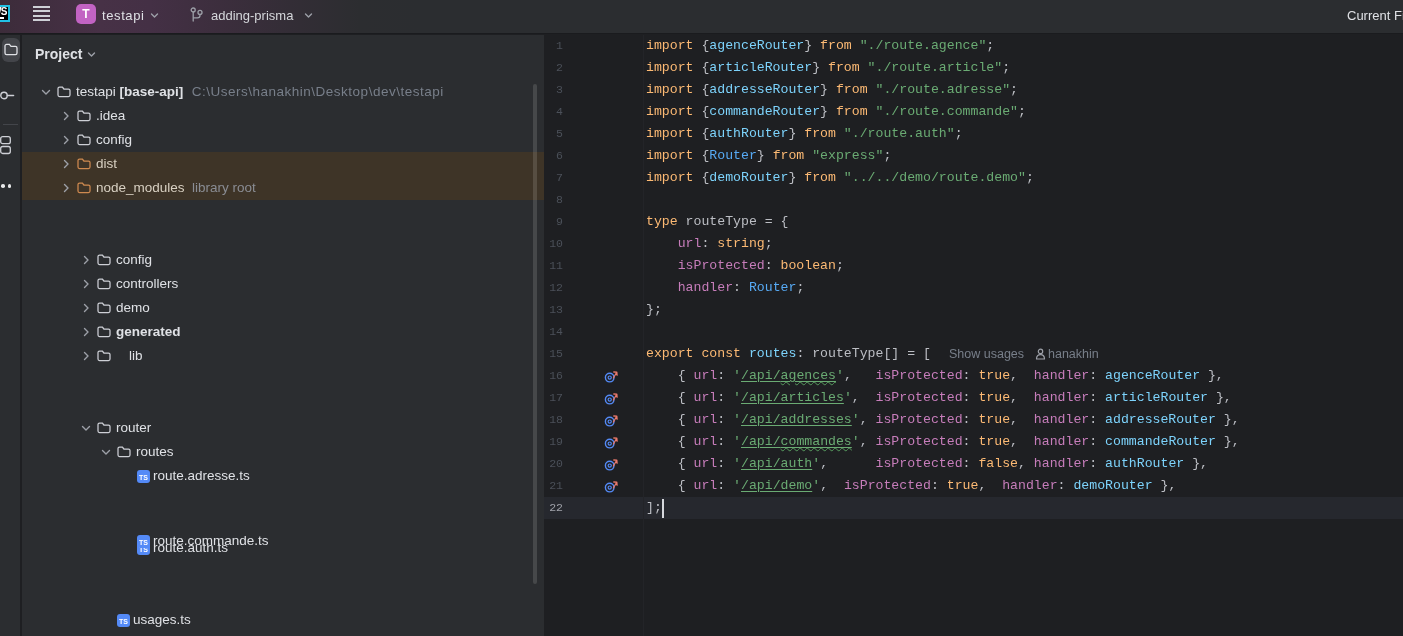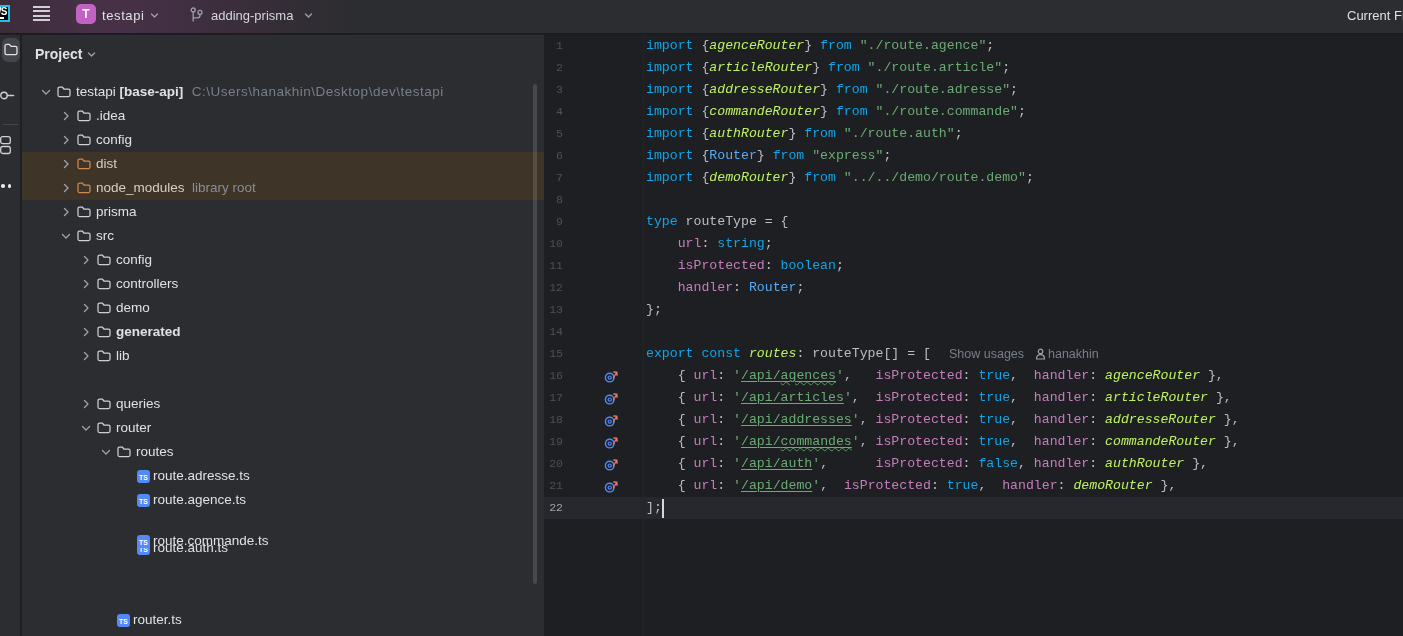--- a/index.html
+++ b/index.html
@@ -7,21 +7,21 @@
 #bar{position:absolute;left:0;top:0;width:1403px;height:34px;
 background:linear-gradient(90deg,#3c2c3a 0px,#473146 100px,#443045 150px,#3c2e3d 220px,#332d36 290px,#2c2d30 360px,#2b2d30 420px);
 border-bottom:1px solid #1a1b1e;overflow:hidden}
 #stripe{position:absolute;left:0;top:35px;width:21px;height:601px;background:#2b2d30;border-right:1px solid #1e1f22}
 #panel{position:absolute;left:22px;top:35px;width:522px;height:601px;background:#2b2d30;overflow:hidden}
 #editor{position:absolute;left:544px;top:35px;width:859px;height:601px;background:#1e1f22;overflow:hidden}
 .row{position:absolute;left:0;width:568px;height:24px}
 .rt{position:absolute;top:3.5px;height:16px;line-height:16px;font-size:13.5px;color:#dfe1e5;white-space:pre}
 .gray{color:#787f8a}
 .code{position:absolute;font-family:"Liberation Mono",monospace;font-size:13.2px;line-height:22px;white-space:pre;color:#bcbec4}
-.k{color:#0ea5e9}.s{color:#6aab73}.p{color:#c77dbb}.g{color:#bef264;font-style:italic}.c{color:#57aaf5}
+.k{color:#fdba74}.s{color:#6aab73}.p{color:#c77dbb}.g{color:#7dd3fc;}.c{color:#57aaf5}
 .u{text-decoration:underline;text-underline-offset:2px;text-decoration-thickness:1px}
 .w{text-decoration:underline wavy #559a5d;text-underline-offset:2px;text-decoration-thickness:1px}
 .ln{position:absolute;left:544px;width:19px;height:22px;font-family:"Liberation Mono",monospace;font-size:11.5px;line-height:22px;color:#4b5059;text-align:right}
 </style></head><body>
 <div id="bar">
 <div class="abs" style="left:-10px;top:5px;width:20px;height:17px;background:#000;border:2px solid #21c1e4"></div>
 <div class="abs" style="left:-8px;top:7px;width:17px;height:10px;overflow:hidden;color:#fff;font-weight:bold;font-size:10px;line-height:10px;letter-spacing:-0.8px">WS</div>
 <div class="abs" style="left:0px;top:17px;width:4px;height:2px;background:#fff"></div>
 <div class="abs" style="left:33px;top:6px;width:17px;height:2px;background:#ced0d6"></div>
 <div class="abs" style="left:33px;top:10.4px;width:17px;height:2px;background:#ced0d6"></div>
@@ -103,38 +103,20 @@
 </div>
 <div class="row" style="top:141px;background:#3e3427;">
 <svg class="abs" style="left:39px;top:7px" width="10" height="10" viewBox="0 0 10 10">
         <path d="M3.5 1.5 L7 5 L3.5 8.5" stroke="#9da0a8" stroke-width="1.4" fill="none" stroke-linecap="round" stroke-linejoin="round"></path>
       </svg>
 <svg class="abs" style="left:55px;top:6px" width="14" height="12" viewBox="0 0 14 12">
 <path d="M1 2.6 a1.5 1.5 0 0 1 1.5-1.5 h2.9 l1.5 1.9 h4.6 a1.5 1.5 0 0 1 1.5 1.5 v4.6 a1.5 1.5 0 0 1 -1.5 1.5 h-9 a1.5 1.5 0 0 1 -1.5 -1.5 z" stroke="#cf8a50" stroke-width="1.25" fill="none"></path>
       </svg>
 <div class="rt" style="left:74px;color:#d8d0c2">node_modules <span style="color:#8a8d94"> library root</span></div>
 </div>
-<div class="row" style="top:165px;">
-<svg class="abs" style="left:39px;top:7px" width="10" height="10" viewBox="0 0 10 10">
-        <path d="M3.5 1.5 L7 5 L3.5 8.5" stroke="#9da0a8" stroke-width="1.4" fill="none" stroke-linecap="round" stroke-linejoin="round"></path>
-      </svg>
-<svg class="abs" style="left:55px;top:6px" width="14" height="12" viewBox="0 0 14 12">
-<path d="M1 2.6 a1.5 1.5 0 0 1 1.5-1.5 h2.9 l1.5 1.9 h4.6 a1.5 1.5 0 0 1 1.5 1.5 v4.6 a1.5 1.5 0 0 1 -1.5 1.5 h-9 a1.5 1.5 0 0 1 -1.5 -1.5 z" stroke="#ced0d6" stroke-width="1.25" fill="none"></path>
-      </svg>
-<div class="rt" style="left:74px;color:#dfe1e5">prisma</div>
-</div>
-<div class="row" style="top:189px;">
-<svg class="abs" style="left:39px;top:7px" width="10" height="10" viewBox="0 0 10 10">
-        <path d="M1.5 3.5 L5 7 L8.5 3.5" stroke="#9da0a8" stroke-width="1.4" fill="none" stroke-linecap="round" stroke-linejoin="round"></path>
-      </svg>
-<svg class="abs" style="left:55px;top:6px" width="14" height="12" viewBox="0 0 14 12">
-<path d="M1 2.6 a1.5 1.5 0 0 1 1.5-1.5 h2.9 l1.5 1.9 h4.6 a1.5 1.5 0 0 1 1.5 1.5 v4.6 a1.5 1.5 0 0 1 -1.5 1.5 h-9 a1.5 1.5 0 0 1 -1.5 -1.5 z" stroke="#ced0d6" stroke-width="1.25" fill="none"></path>
-      </svg>
-<div class="rt" style="left:74px;color:#dfe1e5">src</div>
-</div>
 <div class="row" style="top:213px;">
 <svg class="abs" style="left:59px;top:7px" width="10" height="10" viewBox="0 0 10 10">
         <path d="M3.5 1.5 L7 5 L3.5 8.5" stroke="#9da0a8" stroke-width="1.4" fill="none" stroke-linecap="round" stroke-linejoin="round"></path>
       </svg>
 <svg class="abs" style="left:75px;top:6px" width="14" height="12" viewBox="0 0 14 12">
 <path d="M1 2.6 a1.5 1.5 0 0 1 1.5-1.5 h2.9 l1.5 1.9 h4.6 a1.5 1.5 0 0 1 1.5 1.5 v4.6 a1.5 1.5 0 0 1 -1.5 1.5 h-9 a1.5 1.5 0 0 1 -1.5 -1.5 z" stroke="#ced0d6" stroke-width="1.25" fill="none"></path>
       </svg>
 <div class="rt" style="left:94px;color:#dfe1e5">config</div>
 </div>
 <div class="row" style="top:237px;">
@@ -164,30 +146,21 @@
       </svg>
 <div class="rt" style="left:94px;color:#dfe1e5">generated</div>
 </div>
 <div class="row" style="top:309px;">
 <svg class="abs" style="left:59px;top:7px" width="10" height="10" viewBox="0 0 10 10">
         <path d="M3.5 1.5 L7 5 L3.5 8.5" stroke="#9da0a8" stroke-width="1.4" fill="none" stroke-linecap="round" stroke-linejoin="round"></path>
       </svg>
 <svg class="abs" style="left:75px;top:6px" width="14" height="12" viewBox="0 0 14 12">
 <path d="M1 2.6 a1.5 1.5 0 0 1 1.5-1.5 h2.9 l1.5 1.9 h4.6 a1.5 1.5 0 0 1 1.5 1.5 v4.6 a1.5 1.5 0 0 1 -1.5 1.5 h-9 a1.5 1.5 0 0 1 -1.5 -1.5 z" stroke="#ced0d6" stroke-width="1.25" fill="none"></path>
       </svg>
-<div class="rt" style="left:94px;color:#dfe1e5">lib</div>
-</div>
-<div class="row" style="top:357px;">
-<svg class="abs" style="left:59px;top:7px" width="10" height="10" viewBox="0 0 10 10">
-        <path d="M3.5 1.5 L7 5 L3.5 8.5" stroke="#9da0a8" stroke-width="1.4" fill="none" stroke-linecap="round" stroke-linejoin="round"></path>
-      </svg>
-<svg class="abs" style="left:75px;top:6px" width="14" height="12" viewBox="0 0 14 12">
-<path d="M1 2.6 a1.5 1.5 0 0 1 1.5-1.5 h2.9 l1.5 1.9 h4.6 a1.5 1.5 0 0 1 1.5 1.5 v4.6 a1.5 1.5 0 0 1 -1.5 1.5 h-9 a1.5 1.5 0 0 1 -1.5 -1.5 z" stroke="#ced0d6" stroke-width="1.25" fill="none"></path>
-      </svg>
-<div class="rt" style="left:94px;color:#dfe1e5">queries</div>
+<div class="rt" style="left:107px;color:#dfe1e5">lib</div>
 </div>
 <div class="row" style="top:381px;">
 <svg class="abs" style="left:59px;top:7px" width="10" height="10" viewBox="0 0 10 10">
         <path d="M1.5 3.5 L5 7 L8.5 3.5" stroke="#9da0a8" stroke-width="1.4" fill="none" stroke-linecap="round" stroke-linejoin="round"></path>
       </svg>
 <svg class="abs" style="left:75px;top:6px" width="14" height="12" viewBox="0 0 14 12">
 <path d="M1 2.6 a1.5 1.5 0 0 1 1.5-1.5 h2.9 l1.5 1.9 h4.6 a1.5 1.5 0 0 1 1.5 1.5 v4.6 a1.5 1.5 0 0 1 -1.5 1.5 h-9 a1.5 1.5 0 0 1 -1.5 -1.5 z" stroke="#ced0d6" stroke-width="1.25" fill="none"></path>
       </svg>
 <div class="rt" style="left:94px;color:#dfe1e5">router</div>
 </div>
@@ -200,47 +173,40 @@
       </svg>
 <div class="rt" style="left:114px;color:#dfe1e5">routes</div>
 </div>
 <div class="row" style="top:429px;">
 <svg class="abs" style="left:115px;top:6px" width="13" height="13" viewBox="0 0 13 13">
 <rect x="0" y="0" width="13" height="13" rx="3" fill="#548af7"></rect>
 <text x="6.5" y="9.5" font-family="Liberation Sans" font-size="7" font-weight="bold" fill="#fff" text-anchor="middle">TS</text>
       </svg>
 <div class="rt" style="left:131px;color:#dfe1e5">route.adresse.ts</div>
 </div>
-<div class="row" style="top:453px;">
-<svg class="abs" style="left:115px;top:6px" width="13" height="13" viewBox="0 0 13 13">
-<rect x="0" y="0" width="13" height="13" rx="3" fill="#548af7"></rect>
-<text x="6.5" y="9.5" font-family="Liberation Sans" font-size="7" font-weight="bold" fill="#fff" text-anchor="middle">TS</text>
-      </svg>
-<div class="rt" style="left:131px;color:#dfe1e5">route.agence.ts</div>
-</div>
 <div class="row" style="top:501px;">
 <svg class="abs" style="left:115px;top:6px" width="13" height="13" viewBox="0 0 13 13">
 <rect x="0" y="0" width="13" height="13" rx="3" fill="#548af7"></rect>
 <text x="6.5" y="9.5" font-family="Liberation Sans" font-size="7" font-weight="bold" fill="#fff" text-anchor="middle">TS</text>
       </svg>
 <div class="rt" style="left:131px;color:#dfe1e5">route.auth.ts</div>
 </div>
 <div class="row" style="top:494px;">
 <svg class="abs" style="left:115px;top:6px" width="13" height="13" viewBox="0 0 13 13">
 <rect x="0" y="0" width="13" height="13" rx="3" fill="#548af7"></rect>
 <text x="6.5" y="9.5" font-family="Liberation Sans" font-size="7" font-weight="bold" fill="#fff" text-anchor="middle">TS</text>
       </svg>
 <div class="rt" style="left:131px;color:#dfe1e5">route.commande.ts</div>
 </div>
 <div class="row" style="top:573px;">
 <svg class="abs" style="left:95px;top:6px" width="13" height="13" viewBox="0 0 13 13">
 <rect x="0" y="0" width="13" height="13" rx="3" fill="#548af7"></rect>
 <text x="6.5" y="9.5" font-family="Liberation Sans" font-size="7" font-weight="bold" fill="#fff" text-anchor="middle">TS</text>
       </svg>
-<div class="rt" style="left:111px;color:#dfe1e5">router.ts</div>
+<div class="rt" style="left:111px;color:#dfe1e5">usages.ts</div>
 </div>
 <div class="abs" style="left:511px;top:49px;width:4px;height:500px;background:rgba(255,255,255,0.13);border-radius:2px"></div>
 </div>
 <div id="editor">
 <div class="abs" style="left:0;top:462px;width:859px;height:22px;background:#26282e"></div>
 <div class="abs" style="left:99px;top:0;width:1px;height:601px;background:#232428"></div>
 </div>
 <div class="ln" style="top:35px;color:#4b5059">1</div>
 <div class="ln" style="top:57px;color:#4b5059">2</div>
 <div class="ln" style="top:79px;color:#4b5059">3</div>

